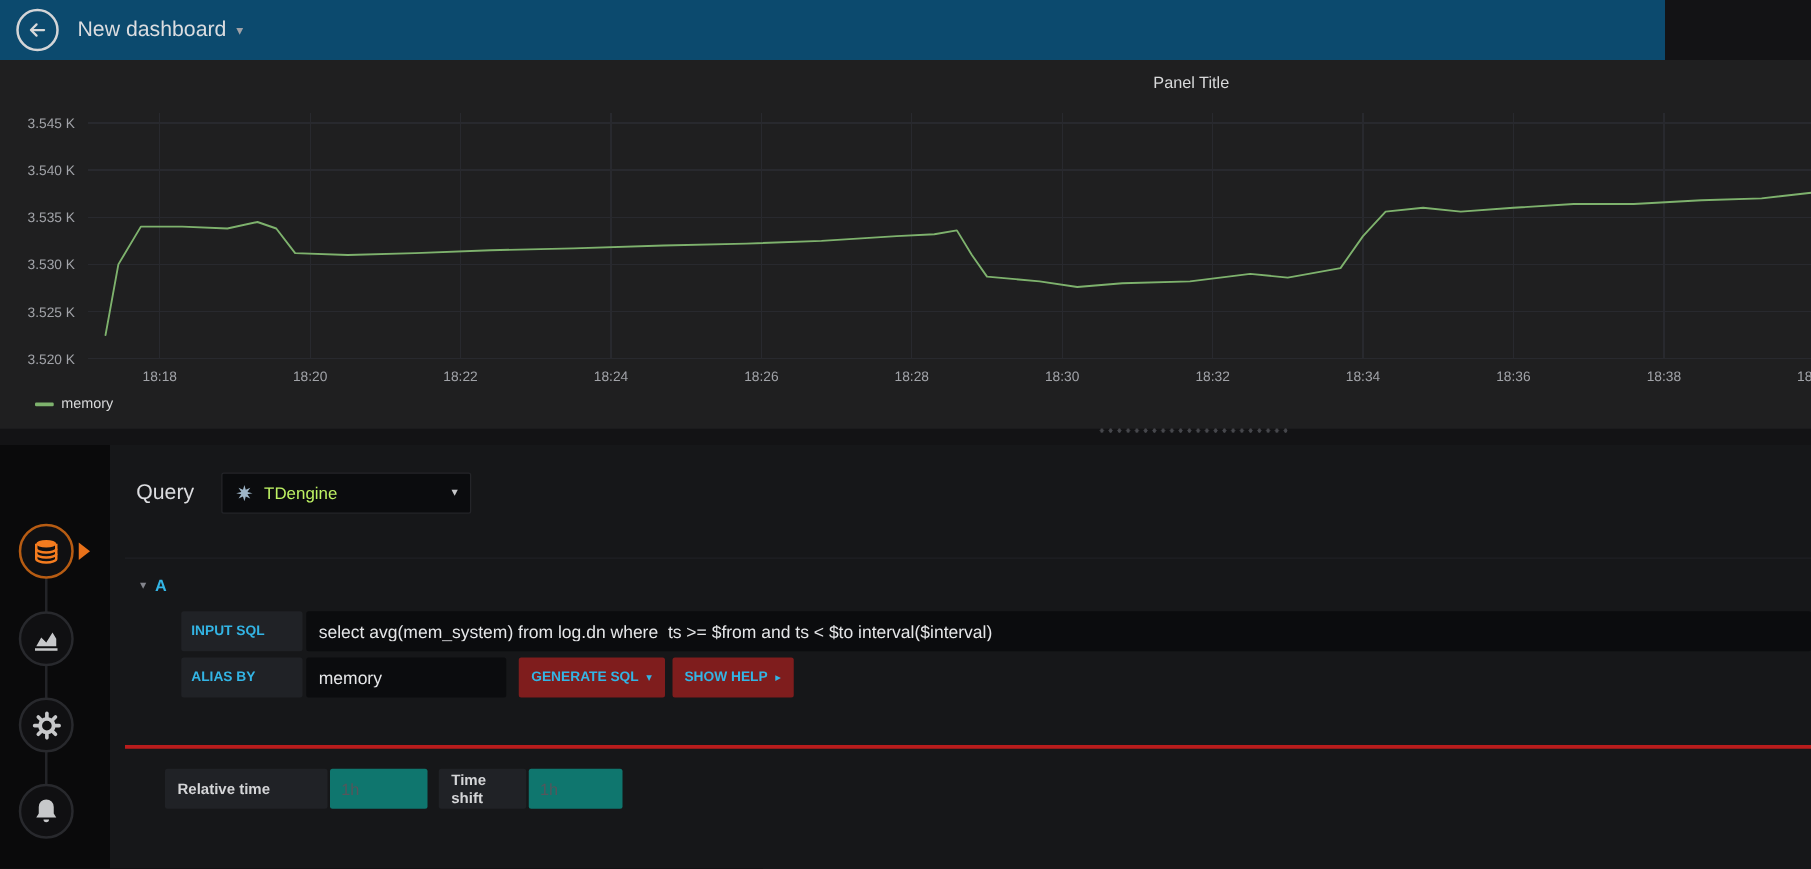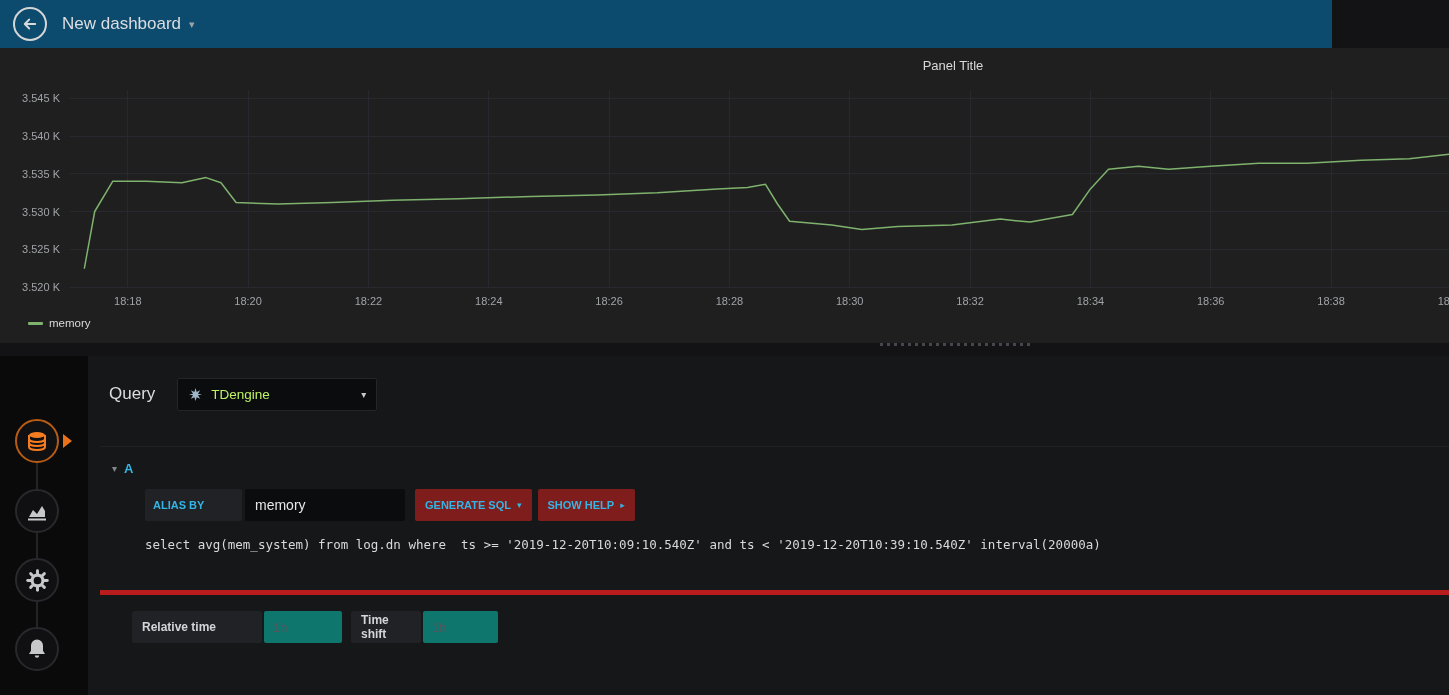--- a/index.html
+++ b/index.html
@@ -55,21 +55,21 @@
   .sql-row { display:flex; align-items:stretch; height:32px; margin:0 0 5px 45px; }
   .gf-label { width:97px; flex:none; background:#202226; color:#33b5e5; font-size:11px; font-weight:700; display:flex; align-items:center; padding:0 8px; margin-right:3px; border-radius:2px; }
   .sql-input { flex:1; background:#0b0c0e; border:none; outline:none; color:#e6e7e9; font-size:14px; padding:0 10px; font-family:"Liberation Sans","DejaVu Sans",sans-serif; border-radius:2px; }
   .alias-input { flex:none; width:160px; }
   .label-btn { background:#7f1d1d; border:none; color:#33b5e5; font-size:11px; font-weight:700; display:flex; align-items:center; padding:0 10px; margin-left:10px; border-radius:2px; font-family:inherit; }
   .label-btn .btn-caret { margin-left:6px; font-size:9px; }
   .label-btn + .label-btn { margin-left:6px; }
 
   .generated-sql { margin:16px 0 0 45px; font-family:"DejaVu Sans Mono","Liberation Mono",monospace; font-size:12.5px; color:#d8d9da; white-space:pre; }
 
-  .time-section { margin-top:38px; border-top:5px solid #b91c1c; padding-top:16px; }
+  .time-section { margin-top:38px; border-top:3px solid #b91c1c; padding-top:16px; }
   .time-row { display:flex; align-items:stretch; height:32px; margin-left:32px; }
   .time-label { background:#202226; color:#d4d5d7; font-size:12px; font-weight:700; display:flex; align-items:center; padding:0 10px; margin-right:2px; border-radius:2px; }
   .time-label.first { width:130px; }
   .time-label.second { width:70px; margin-left:9px; }
   .time-input { width:78px; background:#0f766e; border:none; outline:none; color:#d8d9da; font-size:13px; padding:0 9px; border-radius:2px; font-family:inherit; }
   .time-input::placeholder { color:#55565c; }
 </style>
 </head>
 <body>
 
@@ -207,35 +207,38 @@
       </div>
 
       <div class="qh-divider" data-interactable="false"></div>
 
       <div class="ref-row" data-interactable="true">
         <span class="ref-caret" data-interactable="false">▾</span>
         <span class="ref-letter" data-interactable="false">A</span>
       </div>
 
       <div class="rows" data-interactable="false">
+        <div class="sql-row" data-interactable="false">
+          <span class="gf-label" data-interactable="false">INPUT SQL</span>
+          <input type="text" class="sql-input" data-interactable="true" value="select avg(mem_system) from log.dn where  ts &gt;= $from and ts &lt; $to interval($interval)" style="">
+        </div>
 
         <div class="sql-row" data-interactable="false">
           <span class="gf-label" data-interactable="false">ALIAS BY</span>
           <input type="text" class="sql-input alias-input" data-interactable="true" value="memory" style="">
           <button class="label-btn" data-interactable="true">
             <span data-interactable="false">GENERATE SQL</span>
             <span class="btn-caret" data-interactable="false">▾</span>
           </button>
           <button class="label-btn" data-interactable="true">
             <span data-interactable="false">SHOW HELP</span>
             <span class="btn-caret" data-interactable="false">▸</span>
           </button>
         </div>
 
-        <div class="generated-sql" data-interactable="false">select avg(mem_system) from log.dn where  ts &gt;= '2019-12-20T10:09:10.540Z' and ts &lt; '2019-12-20T10:39:10.540Z' interval(20000a)</div>
       </div>
 
       <div class="time-section" data-interactable="false">
         <div class="time-row" data-interactable="false">
           <span class="time-label first" data-interactable="false">Relative time</span>
           <input type="text" class="time-input" data-interactable="true" placeholder="1h" style="">
           <span class="time-label second" data-interactable="false">Time shift</span>
           <input type="text" class="time-input" style="width: 75px;" data-interactable="true" placeholder="1h">
         </div>
       </div>

